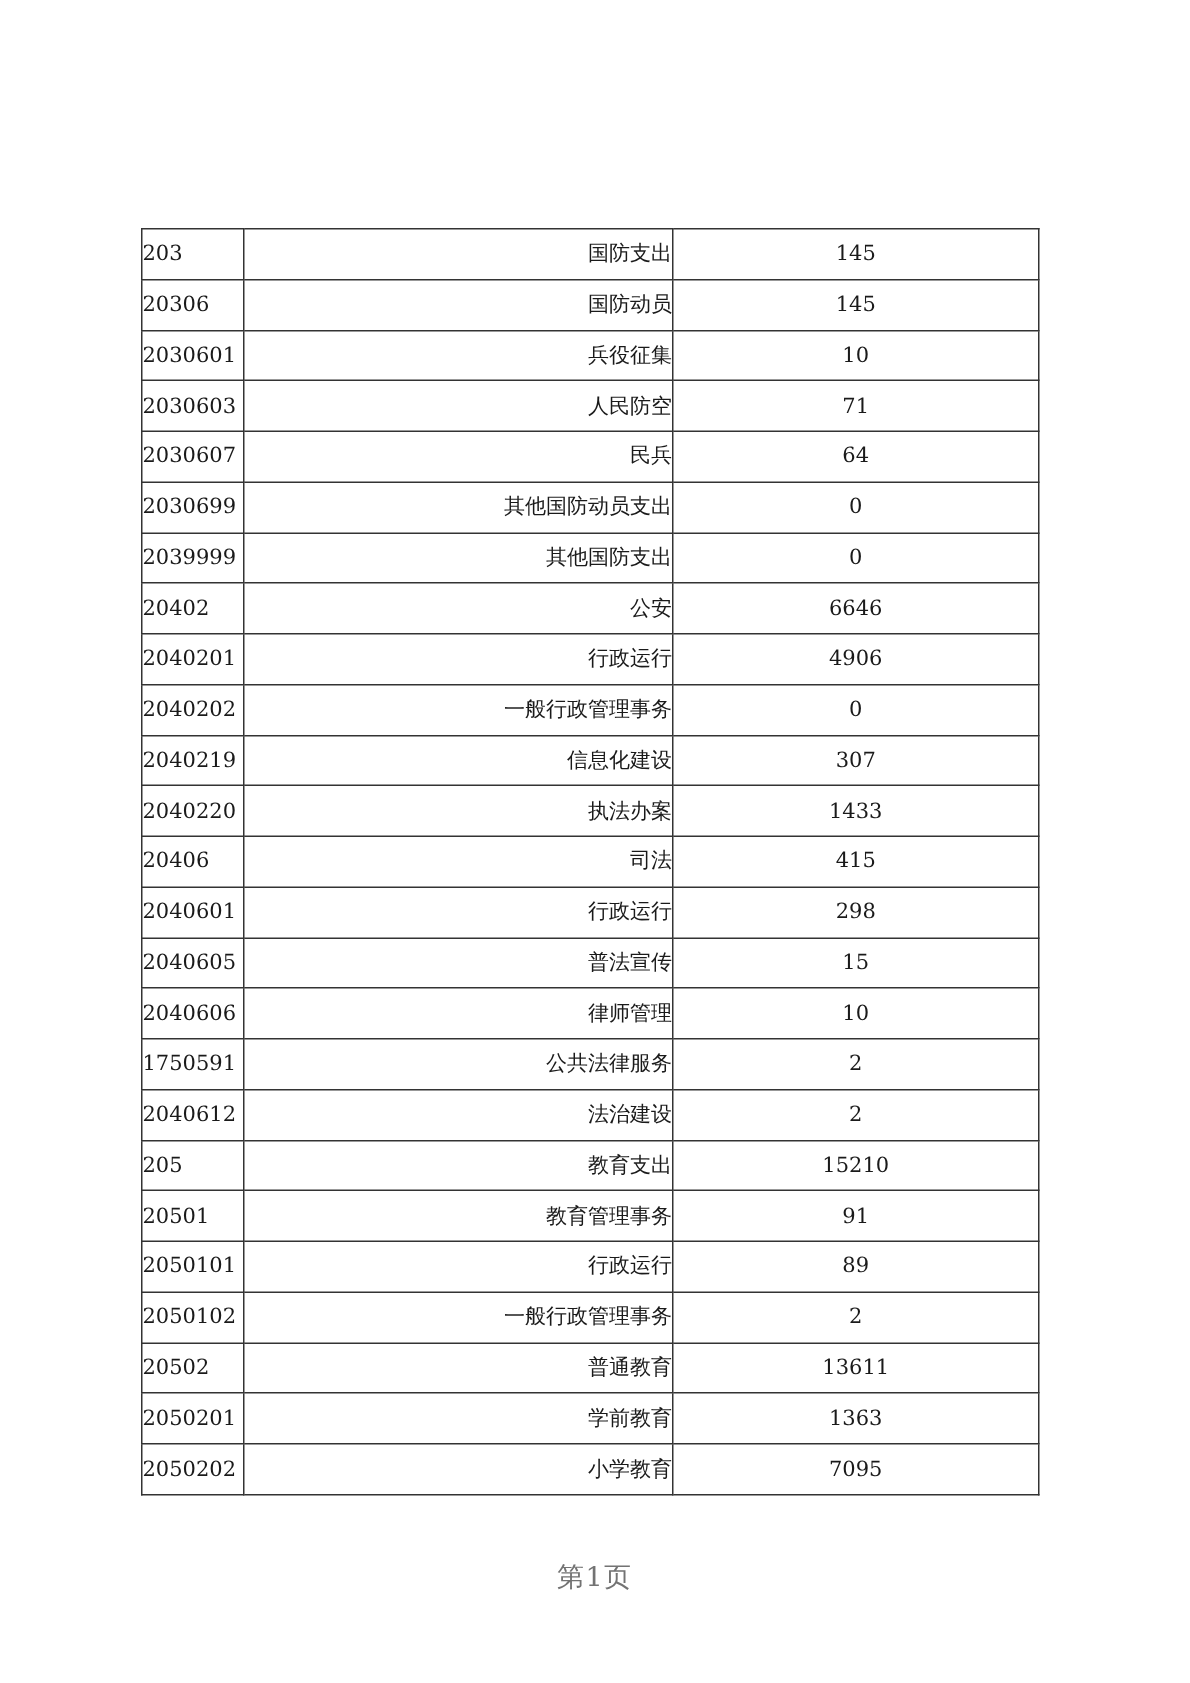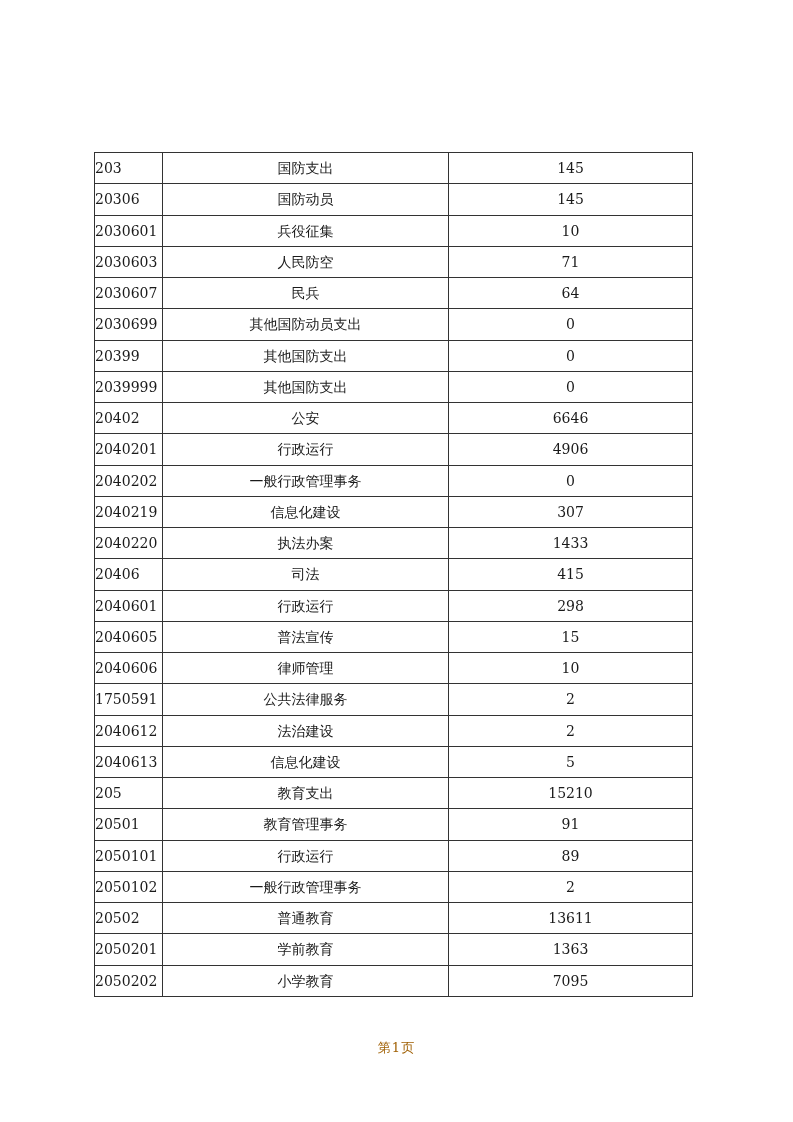--- a/index.html
+++ b/index.html
@@ -35,35 +35,35 @@
     overflow: hidden;
   }
   td.cell-code {
     width: 67px;
     padding-left: 10px;
     text-align: left;
   }
   td.cell-name {
     width: 285px;
     padding-left: 9px;
-    text-align: center;
+    text-align: right;
   }
   td.cell-value {
     width: 243px;
     text-align: center;
   }
   .page-footer {
     position: absolute;
     left: 0;
     top: 1039px;
     width: 100%;
     text-align: center;
-    font-size: 13px;
+    font-size: 18px;
     letter-spacing: 1px;
-    color: #a16207;
+    color: #737373;
   }
 </style>
 </head>
 <body>
 
 <div class="page">
   <table class="budget-table">
     <tbody id="table-body">
         <tr>
           <td class="cell-code">203</td>
@@ -86,25 +86,20 @@
           <td class="cell-value">71</td>
         </tr>
         <tr>
           <td class="cell-code">2030607</td>
           <td class="cell-name">民兵</td>
           <td class="cell-value">64</td>
         </tr>
         <tr>
           <td class="cell-code">2030699</td>
           <td class="cell-name">其他国防动员支出</td>
-          <td class="cell-value">0</td>
-        </tr>
-        <tr>
-          <td class="cell-code">20399</td>
-          <td class="cell-name">其他国防支出</td>
           <td class="cell-value">0</td>
         </tr>
         <tr>
           <td class="cell-code">2039999</td>
           <td class="cell-name">其他国防支出</td>
           <td class="cell-value">0</td>
         </tr>
         <tr>
           <td class="cell-code">20402</td>
           <td class="cell-name">公安</td>
@@ -154,25 +149,20 @@
           <td class="cell-code">1750591</td>
           <td class="cell-name">公共法律服务</td>
           <td class="cell-value">2</td>
         </tr>
         <tr>
           <td class="cell-code">2040612</td>
           <td class="cell-name">法治建设</td>
           <td class="cell-value">2</td>
         </tr>
         <tr>
-          <td class="cell-code">2040613</td>
-          <td class="cell-name">信息化建设</td>
-          <td class="cell-value">5</td>
-        </tr>
-        <tr>
           <td class="cell-code">205</td>
           <td class="cell-name">教育支出</td>
           <td class="cell-value">15210</td>
         </tr>
         <tr>
           <td class="cell-code">20501</td>
           <td class="cell-name">教育管理事务</td>
           <td class="cell-value">91</td>
         </tr>
         <tr>

